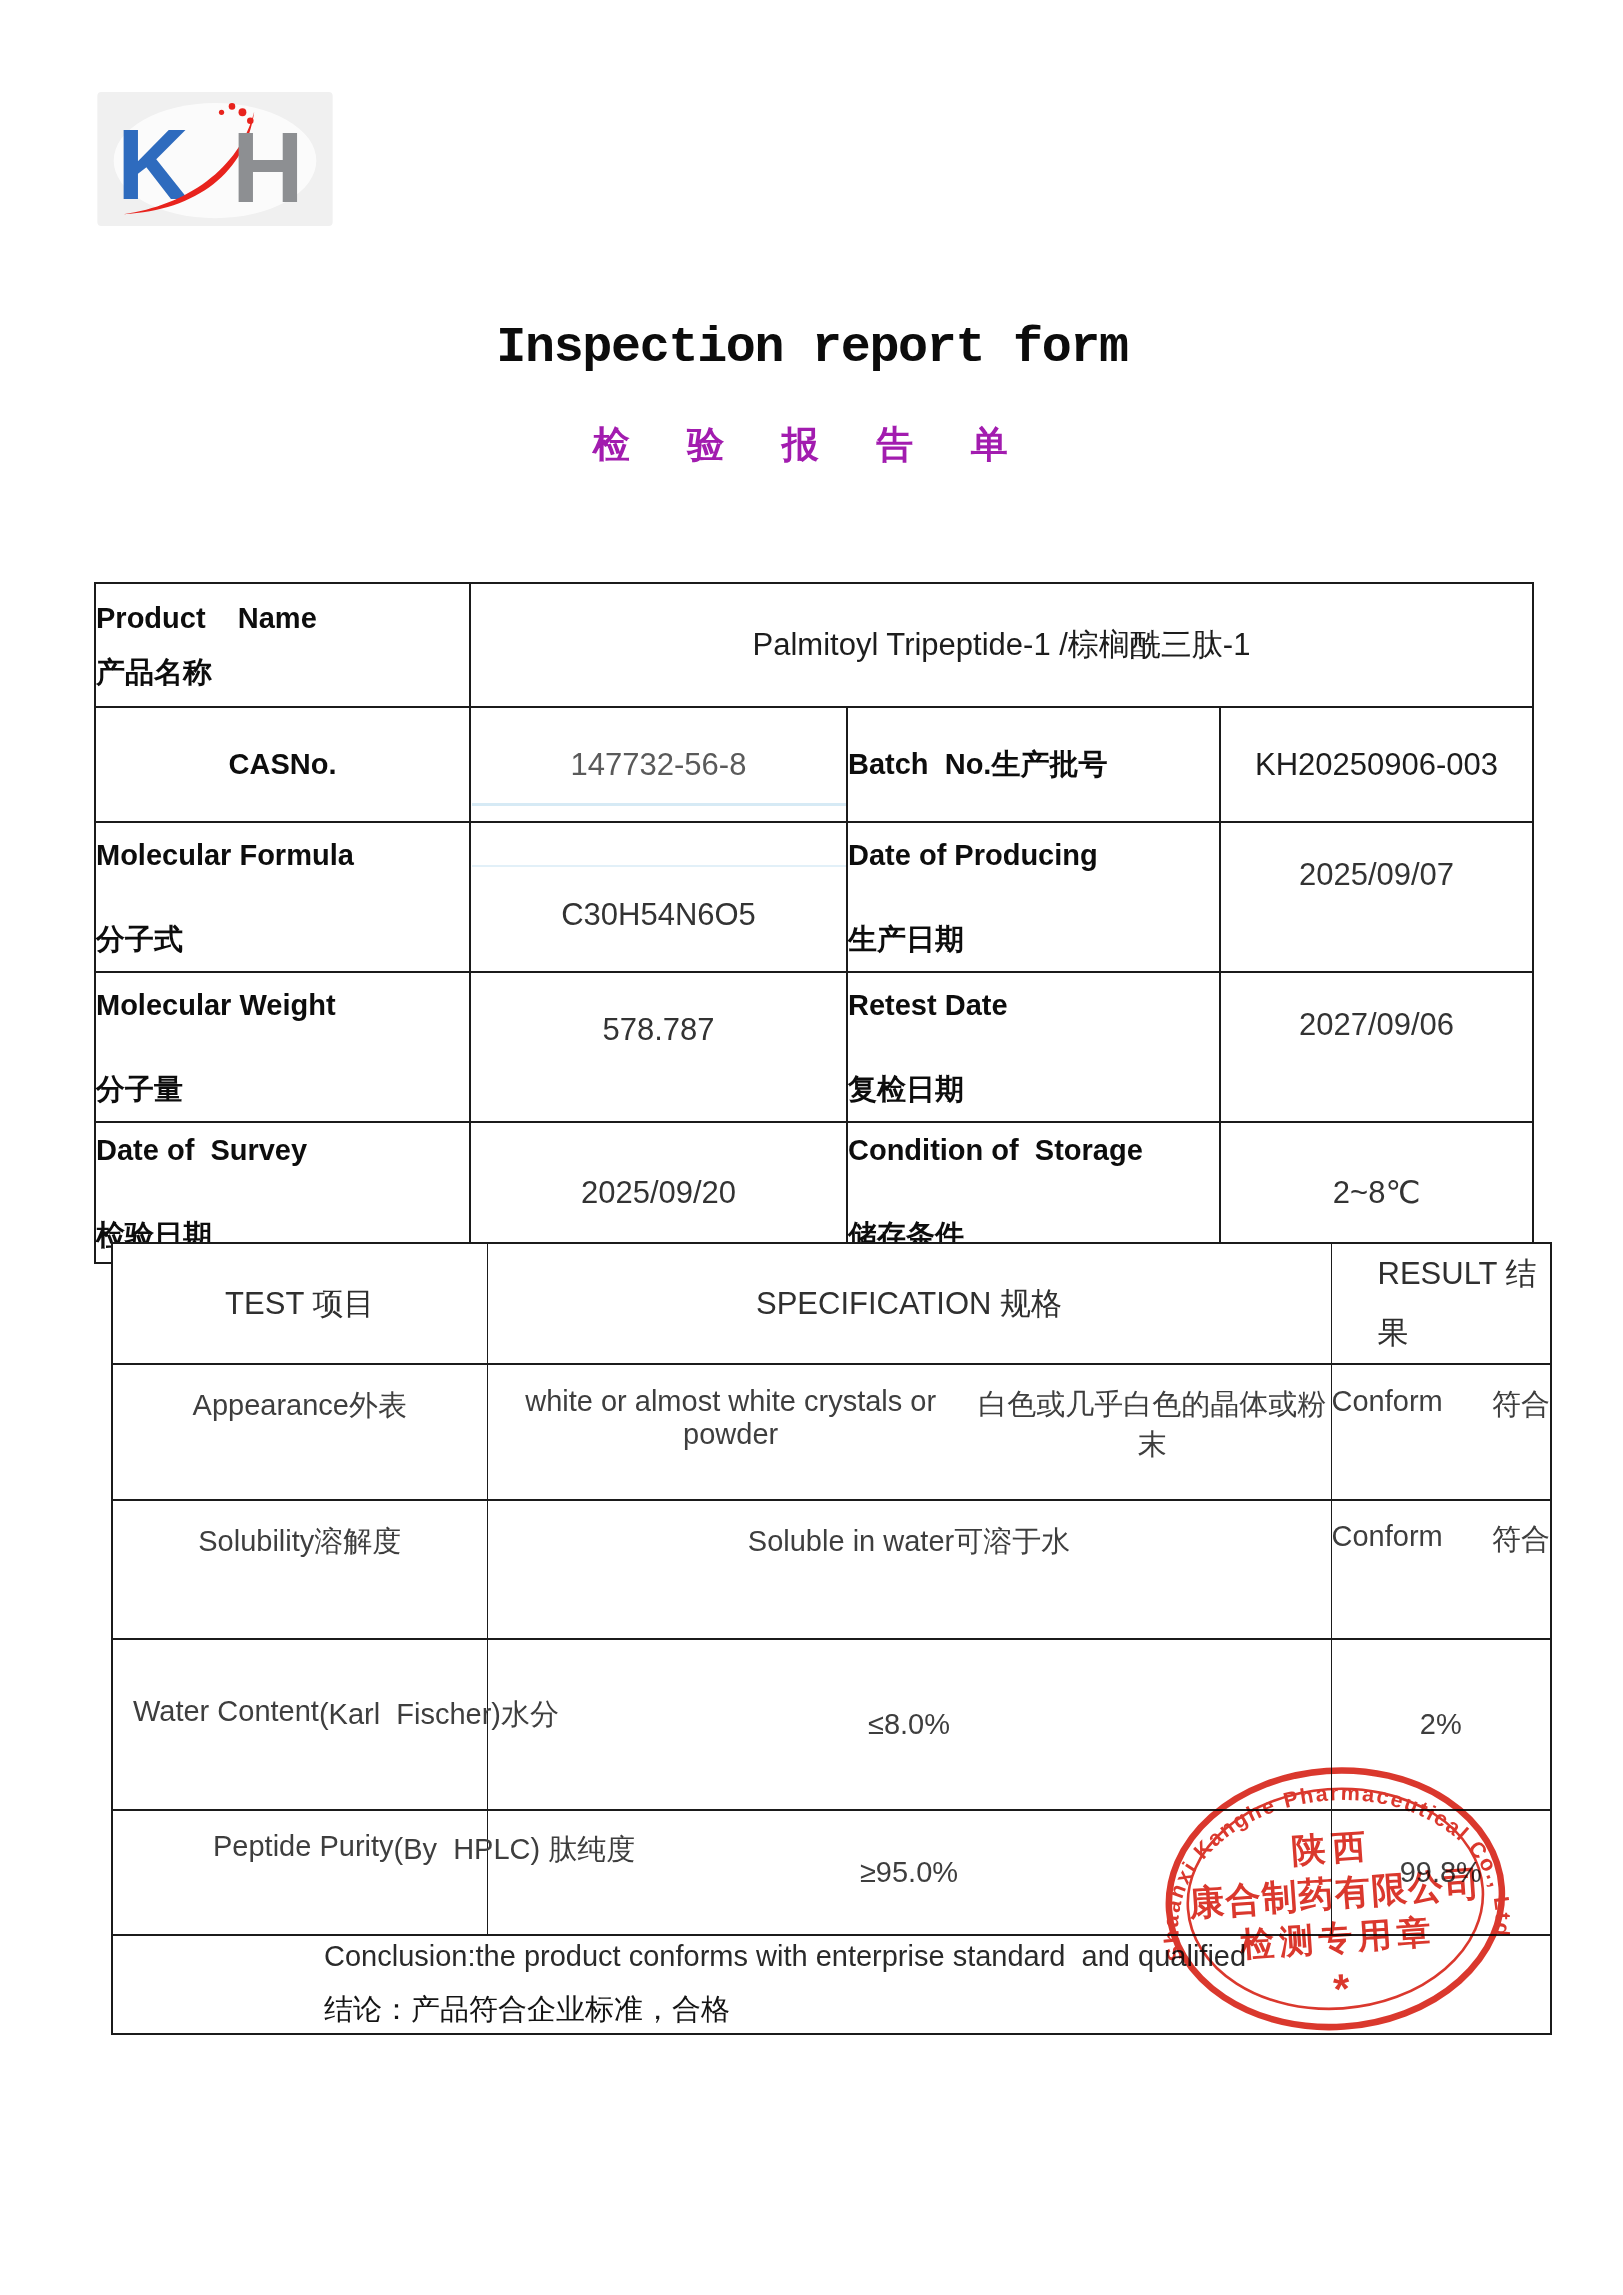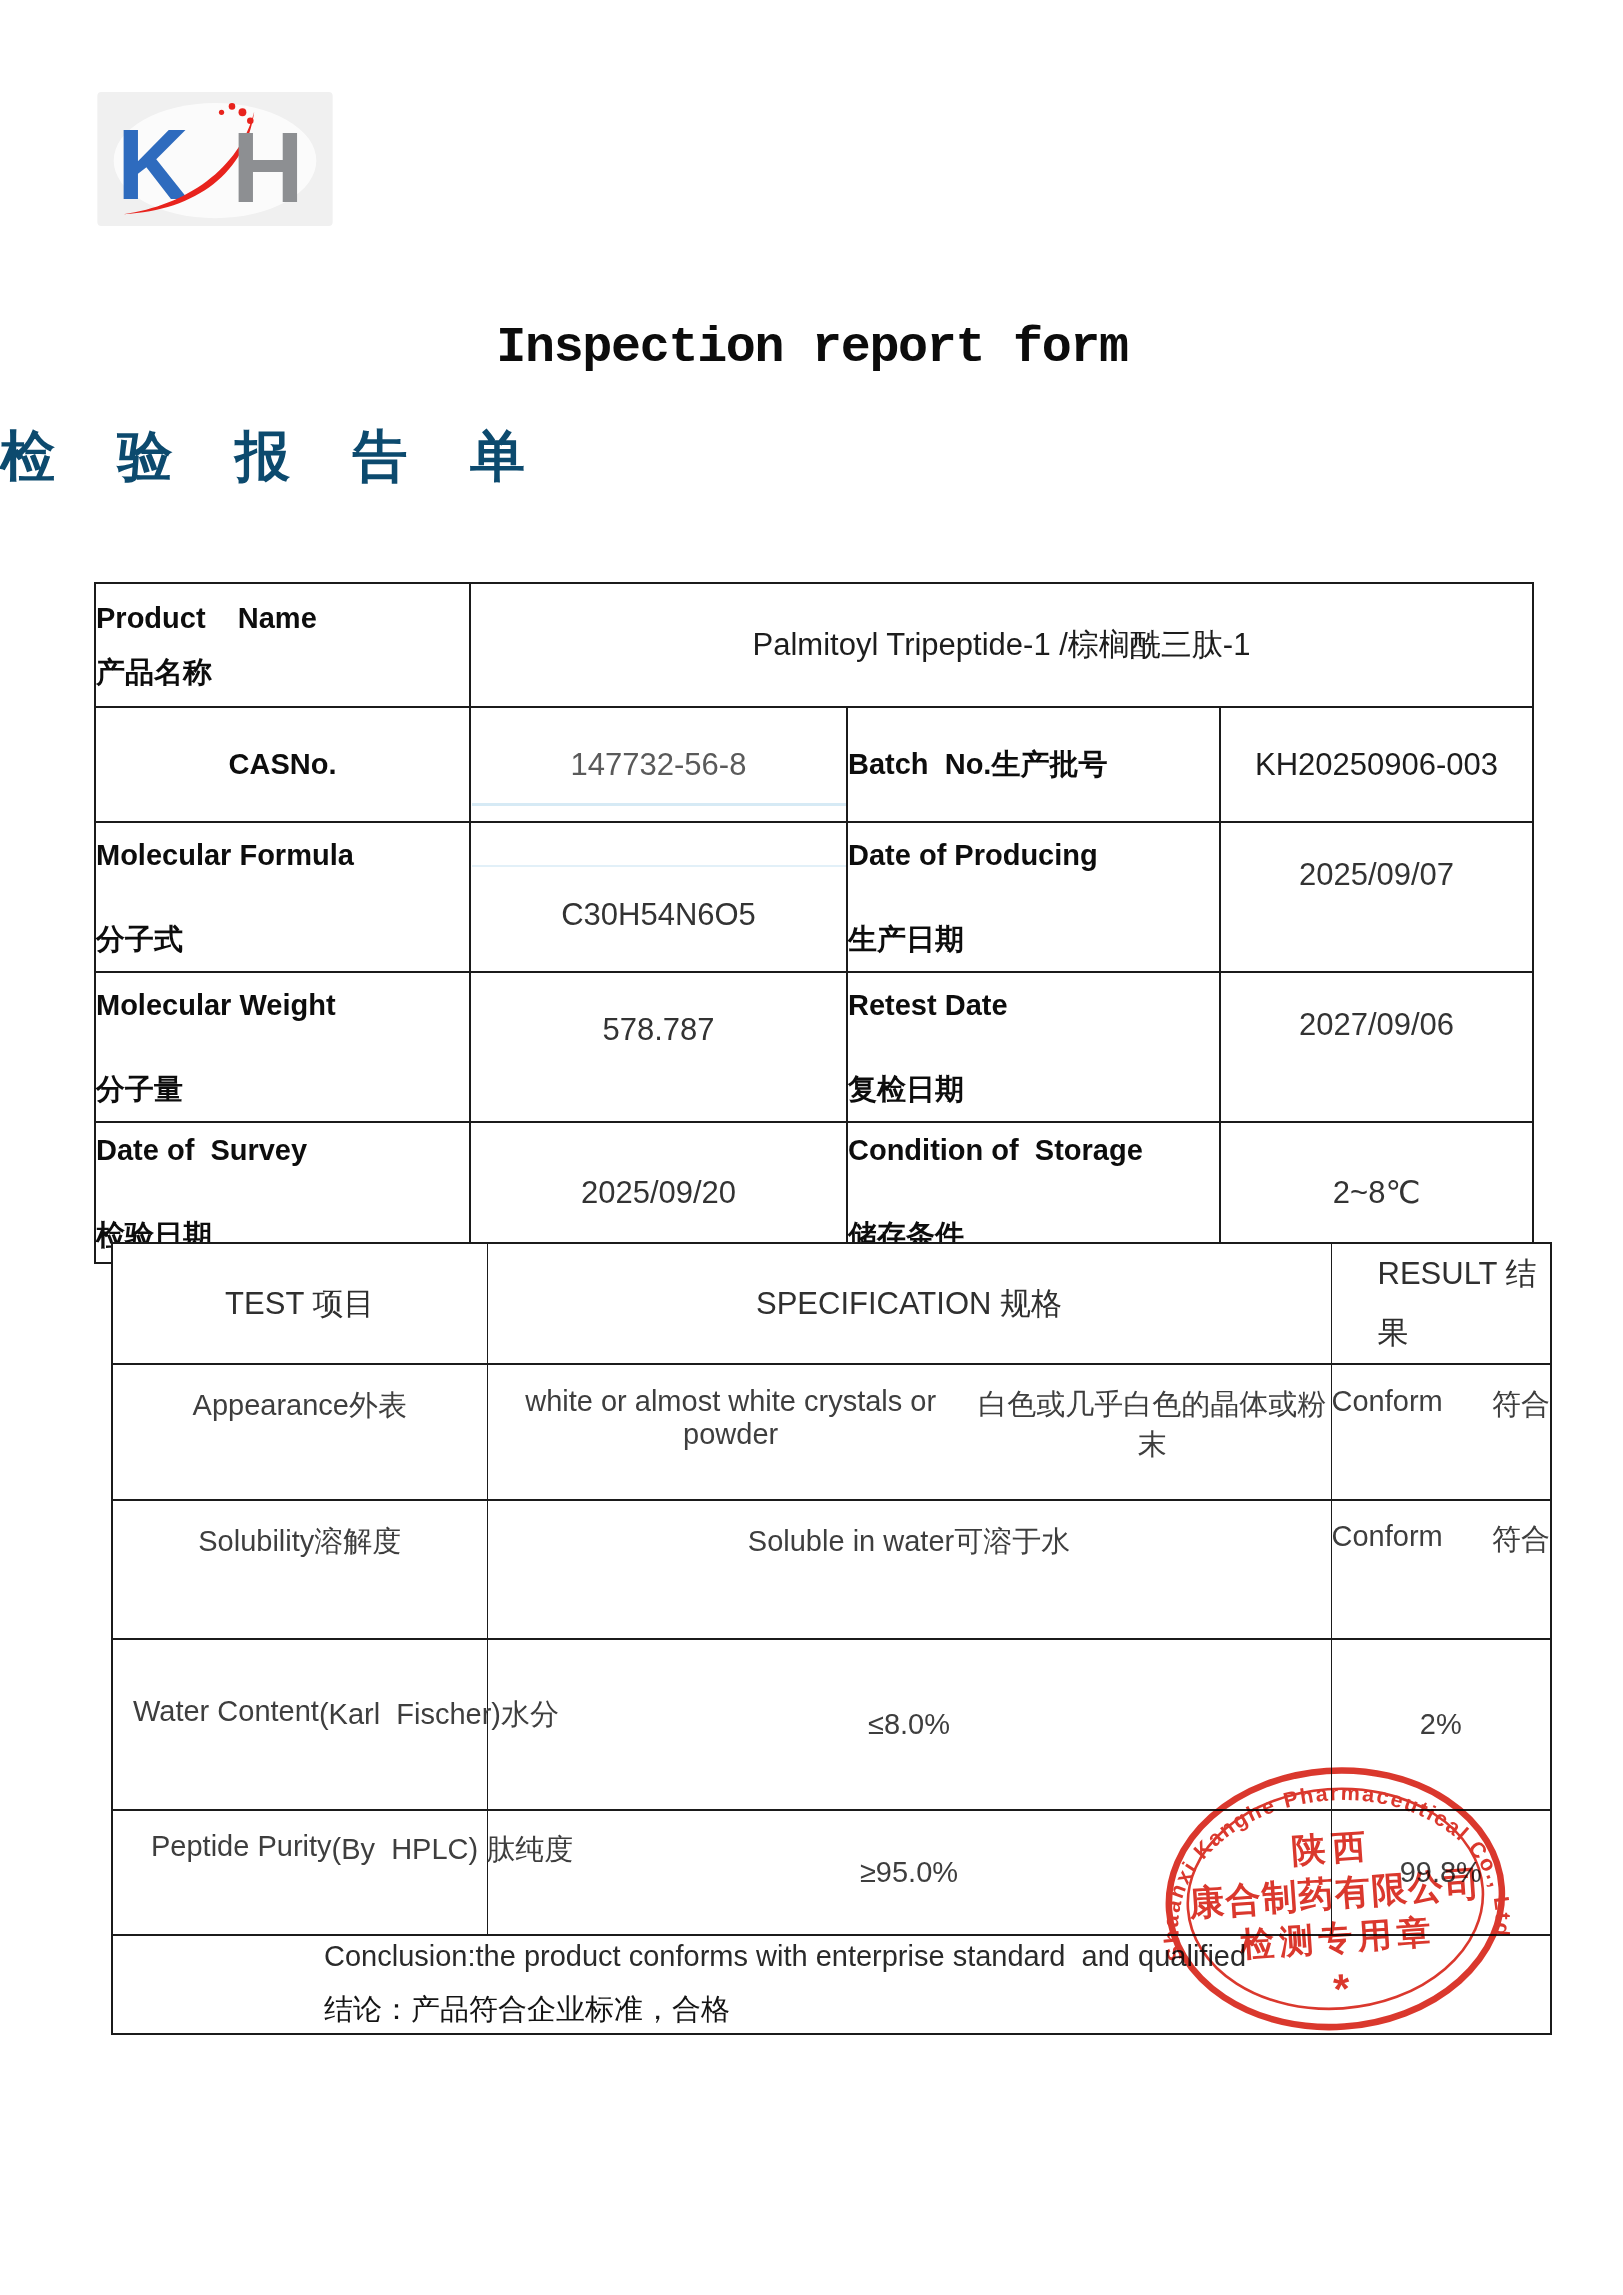--- a/index.html
+++ b/index.html
@@ -16,21 +16,22 @@
   
   .title-en{
     position:absolute;left:0;top:319px;width:100%;
     text-align:center;
     font-family:"Liberation Mono","DejaVu Sans Mono",monospace;
     font-size:50px;font-weight:700;letter-spacing:-1.3px;color:#0c0c0c;
     white-space:pre;
   }
   .title-zh{
     position:absolute;left:0;top:420px;width:100%;
-    font-size:55px;font-weight:700;letter-spacing:23.6px;color:#0c4a6e;
+    text-align:center;
+    font-size:37px;font-weight:700;letter-spacing:23.6px;color:#a21caf;
     white-space:pre;
   }
   
   table{border-collapse:collapse;table-layout:fixed;position:absolute;background:#fff;}
   #t1{left:94px;top:582px;width:1439px;border:2.6px solid #1b1b1b;}
   #t1 td{border:2px solid #1b1b1b;vertical-align:middle;padding:0;}
   #t2{left:111px;top:1242px;width:1439px;border:2.6px solid #1b1b1b;}
   #t2 td{border-left:1.3px solid #1b1b1b;border-right:1.3px solid #1b1b1b;
          border-top:2.6px solid #1b1b1b;border-bottom:2.6px solid #1b1b1b;
          vertical-align:middle;padding:0;}
@@ -207,21 +208,21 @@
         <div class="two t2txt" style="height:92px;padding-left:20px;text-align:left;margin-top:35px;">
           <span style="white-space:pre">Water Content</span>
           <span style="white-space:pre">(Karl  Fischer)水分</span>
         </div>
       </td>
       <td class="ctr t2txt">≤8.0%</td>
       <td class="ctr t2txt">2%</td>
     </tr>
     <tr style="height:124px">
       <td>
-        <div class="two t2txt" style="height:82px;padding-left:38px;text-align:left;">
+        <div class="two t2txt" style="height:82px;padding-left:68px;text-align:left;margin-left:32px;">
           <span style="white-space:pre">Peptide Purity</span>
           <span style="white-space:pre">(By  HPLC) 肽纯度</span>
         </div>
       </td>
       <td class="ctr t2txt">≥95.0%</td>
       <td class="ctr t2txt">99.8%</td>
     </tr>
     <tr style="height:99px">
       <td colspan="3" class="concl">
         <span class="c1" style="white-space:pre">Conclusion:the product conforms with enterprise standard  and qualified</span>

